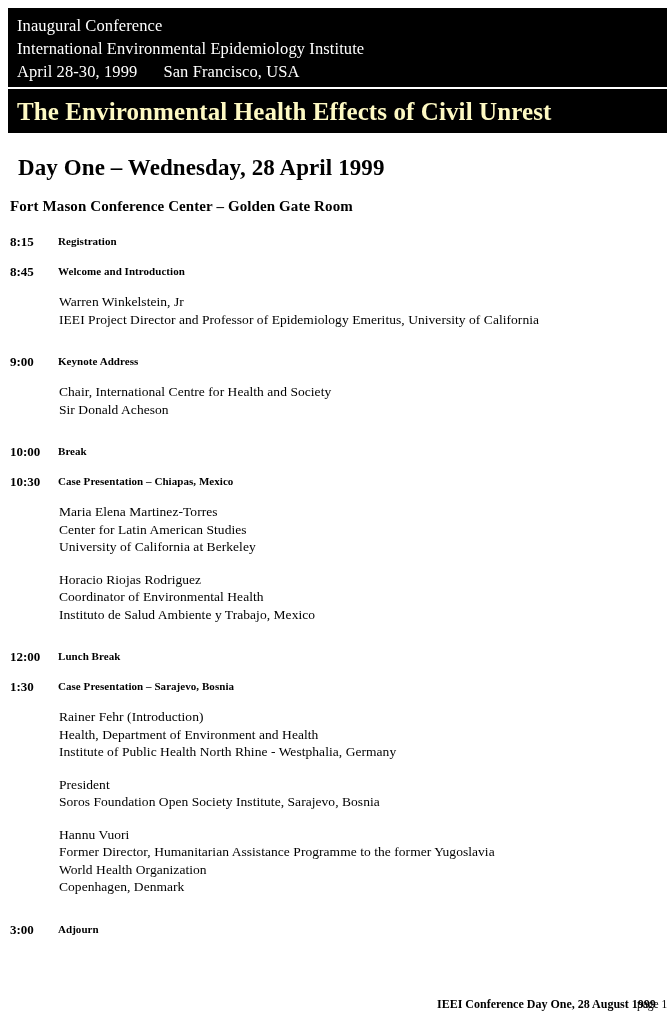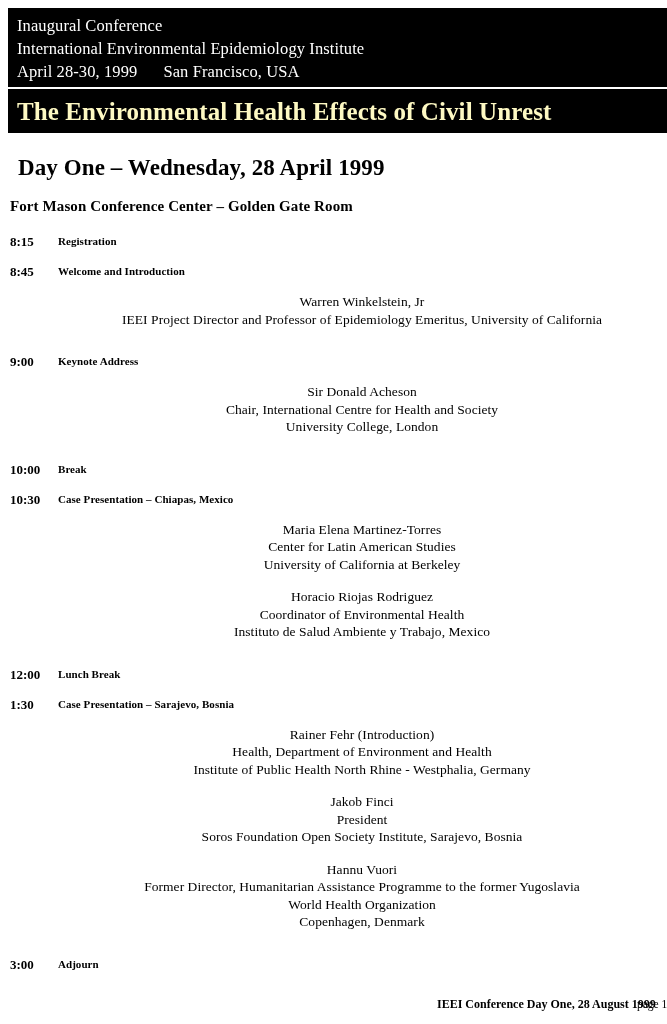--- a/index.html
+++ b/index.html
@@ -150,21 +150,20 @@
   }
   .detail-group + .detail-group {
     margin-top: 15px;
   }
   .detail-line {
     font-size: 13.5px;
     line-height: 17.5px;
     font-weight: 400;
     letter-spacing: 0.05px;
     white-space: nowrap;
-    text-align: center;
   }
 
   .spacer-after-details { height: 13px; }
 
   
   .footer {
     position: absolute;
     left: 0;
     top: 996px;
     width: 667px;
@@ -232,23 +231,22 @@
             <div class="detail-line">IEEI Project Director and Professor of Epidemiology Emeritus, University of California</div>
           </div>
           <div class="spacer-after-details"></div>
         </div>
         <div class="slot">
           <div class="slot-row">
             <div class="slot-time">9:00</div>
             <div class="slot-title">Keynote Address</div>
           </div>
           <div class="detail-group">
+            <div class="detail-line">Chair, International Centre for Health and Society</div>
             <div class="detail-line">Sir Donald Acheson</div>
-            <div class="detail-line">Chair, International Centre for Health and Society</div>
-            <div class="detail-line">University College, London</div>
           </div>
           <div class="spacer-after-details"></div>
         </div>
         <div class="slot">
           <div class="slot-row">
             <div class="slot-time">10:00</div>
             <div class="slot-title">Break</div>
           </div>
         </div>
         <div class="slot">
@@ -278,21 +276,20 @@
           <div class="slot-row">
             <div class="slot-time">1:30</div>
             <div class="slot-title">Case Presentation – Sarajevo, Bosnia</div>
           </div>
           <div class="detail-group">
             <div class="detail-line">Rainer Fehr (Introduction)</div>
             <div class="detail-line">Health, Department of Environment and Health</div>
             <div class="detail-line">Institute of Public Health North Rhine - Westphalia, Germany</div>
           </div>
           <div class="detail-group">
-            <div class="detail-line">Jakob Finci</div>
             <div class="detail-line">President</div>
             <div class="detail-line">Soros Foundation Open Society Institute, Sarajevo, Bosnia</div>
           </div>
           <div class="detail-group">
             <div class="detail-line">Hannu Vuori</div>
             <div class="detail-line">Former Director, Humanitarian Assistance Programme to the former Yugoslavia</div>
             <div class="detail-line">World Health Organization</div>
             <div class="detail-line">Copenhagen, Denmark</div>
           </div>
           <div class="spacer-after-details"></div>

